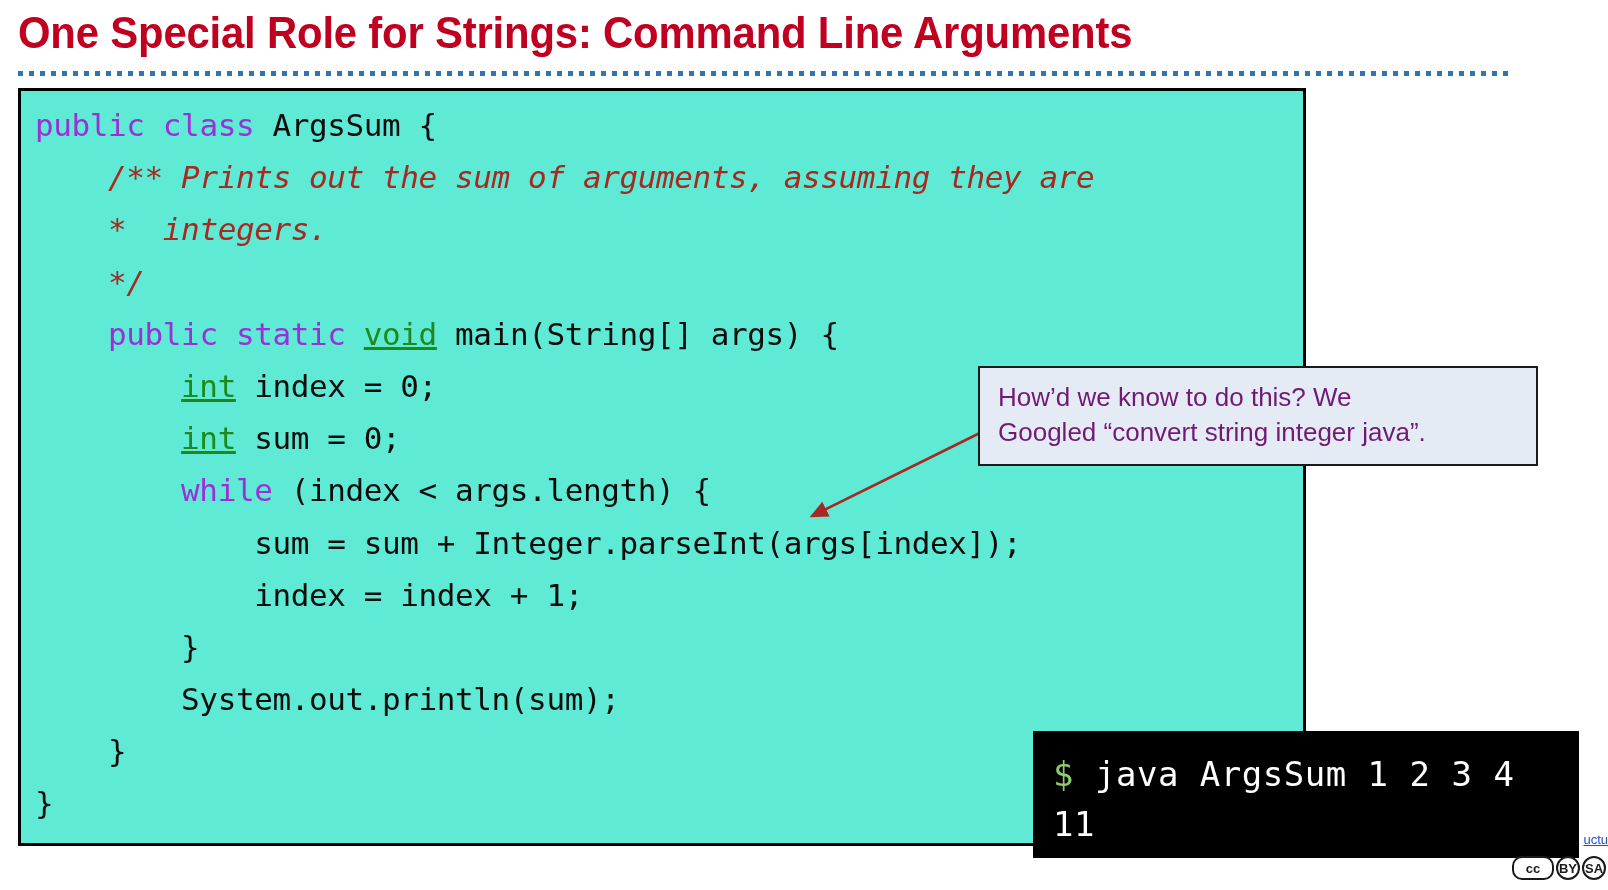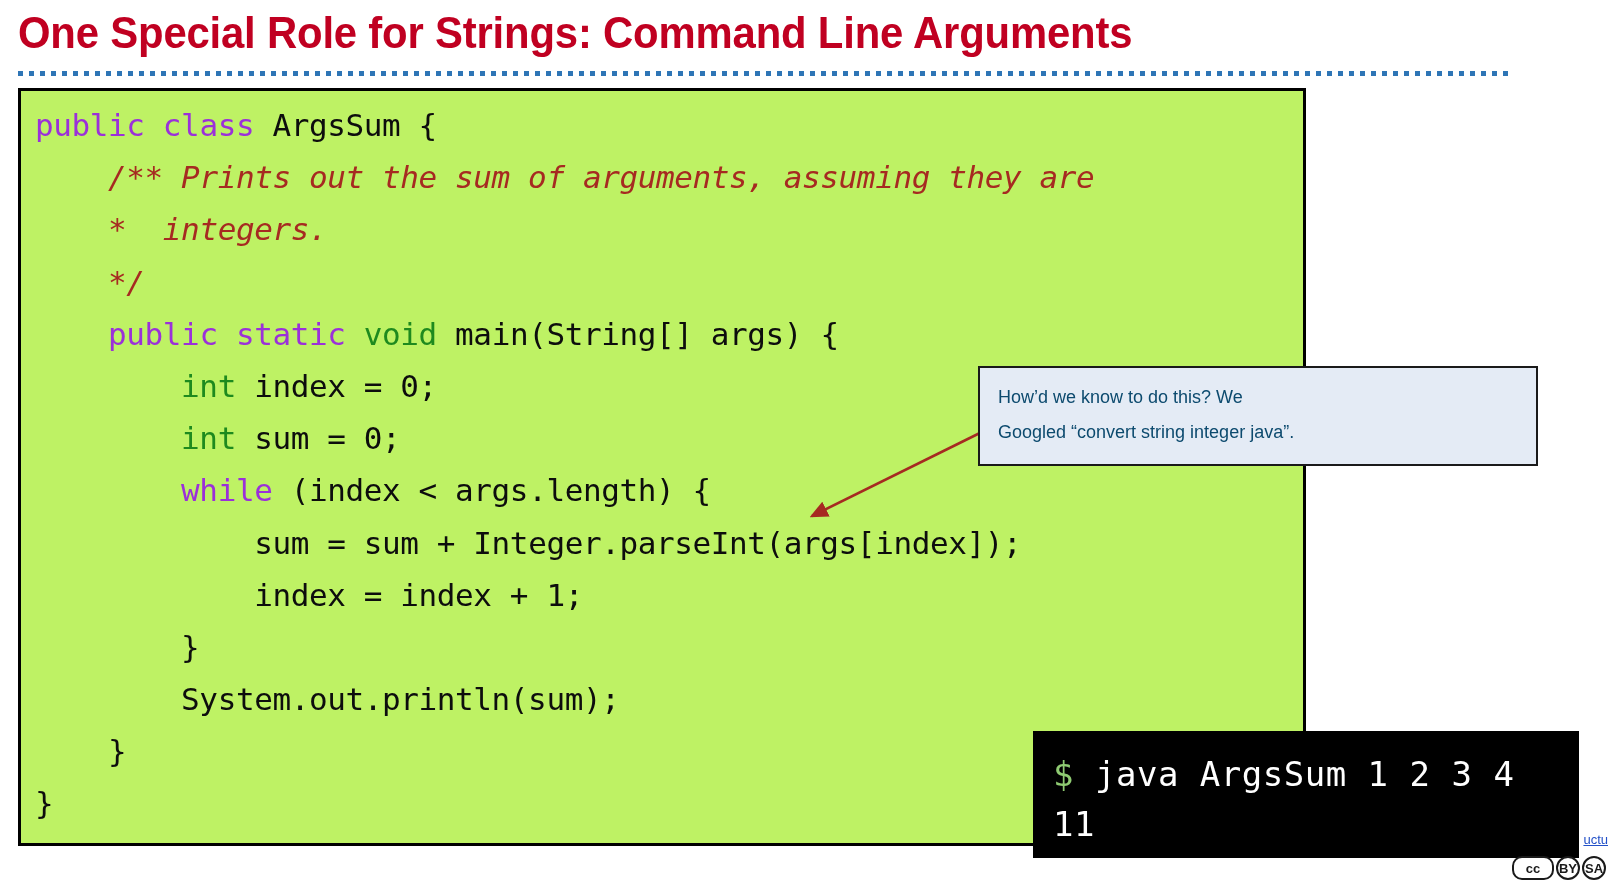--- a/index.html
+++ b/index.html
@@ -52,58 +52,58 @@
   }
 
   
   #code-block {
     position: absolute;
     left: 18px;
     top: 88px;
     width: 1288px;
     height: 758px;
     box-sizing: border-box;
-    background: #bef264;
+    background: #5eead4;
     border: 3px solid #000000;
     overflow: hidden;
   }
   #code-lines {
     position: absolute;
     left: 14px;
     top: 8px;
     right: 0;
     font-family: "DejaVu Sans Mono", "Liberation Mono", monospace;
     font-size: 31px;
     line-height: 52.2px;
     white-space: pre;
     color: #1a1a1a;
     letter-spacing: -0.4px;
   }
   .code-line { height: 52.2px; }
   .kw   { color: #9B30D9; }         
-  .type { color: #1E8A1E; }         
+  .type { color: #1E8A1E; text-decoration: underline; }         
   .cmt  { color: #A62A21; font-style: italic; }
   .pln  { color: #0d0d0d; }
 
   
   #callout-box {
     position: absolute;
     left: 978px;
     top: 366px;
     width: 560px;
     height: 100px;
     box-sizing: border-box;
     background: #E4EBF5;
     border: 2px solid #1a1a1a;
     padding: 12px 0 0 18px;
   }
   #callout-text {
-    color: #0c4a6e;
-    font-family: "Liberation Sans", sans-serif;
-    font-size: 18px;
+    color: #701a75;
+    font-family: "Liberation Sans", sans-serif;
+    font-size: 26px;
     line-height: 35px;
     white-space: pre-line;
   }
 
   
   #callout-arrow {
     position: absolute;
     left: 790px;
     top: 420px;
     width: 210px;

